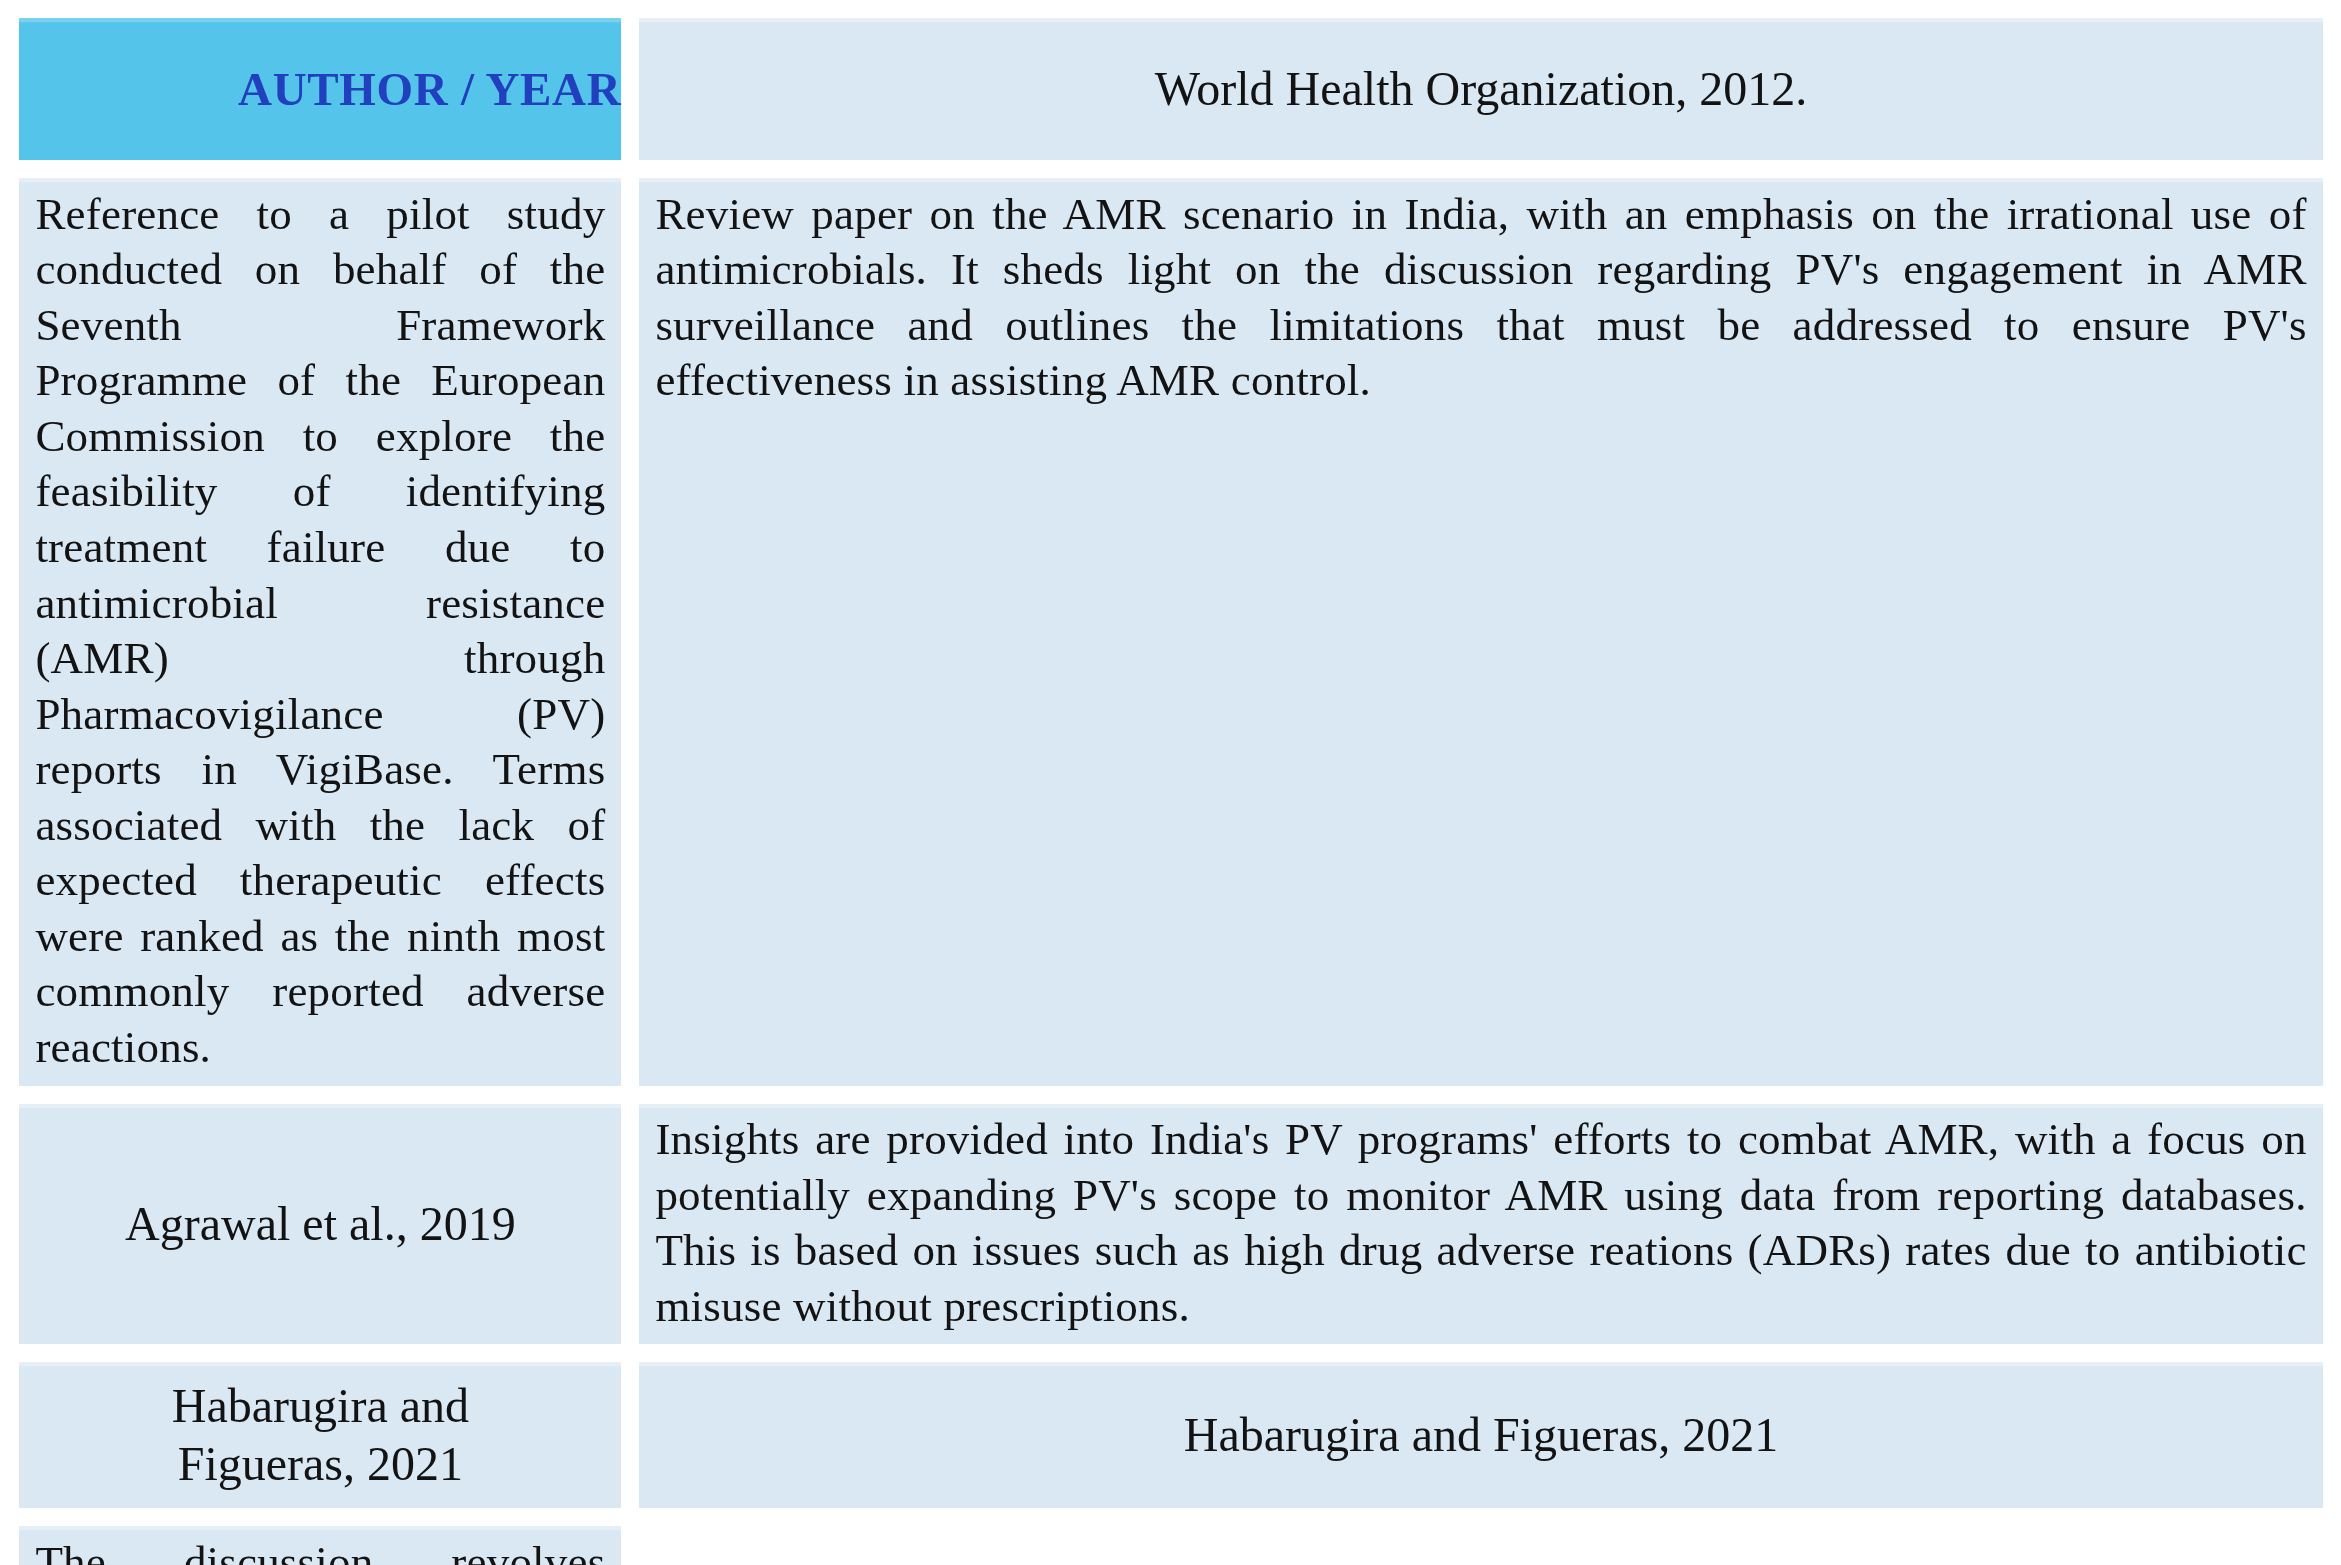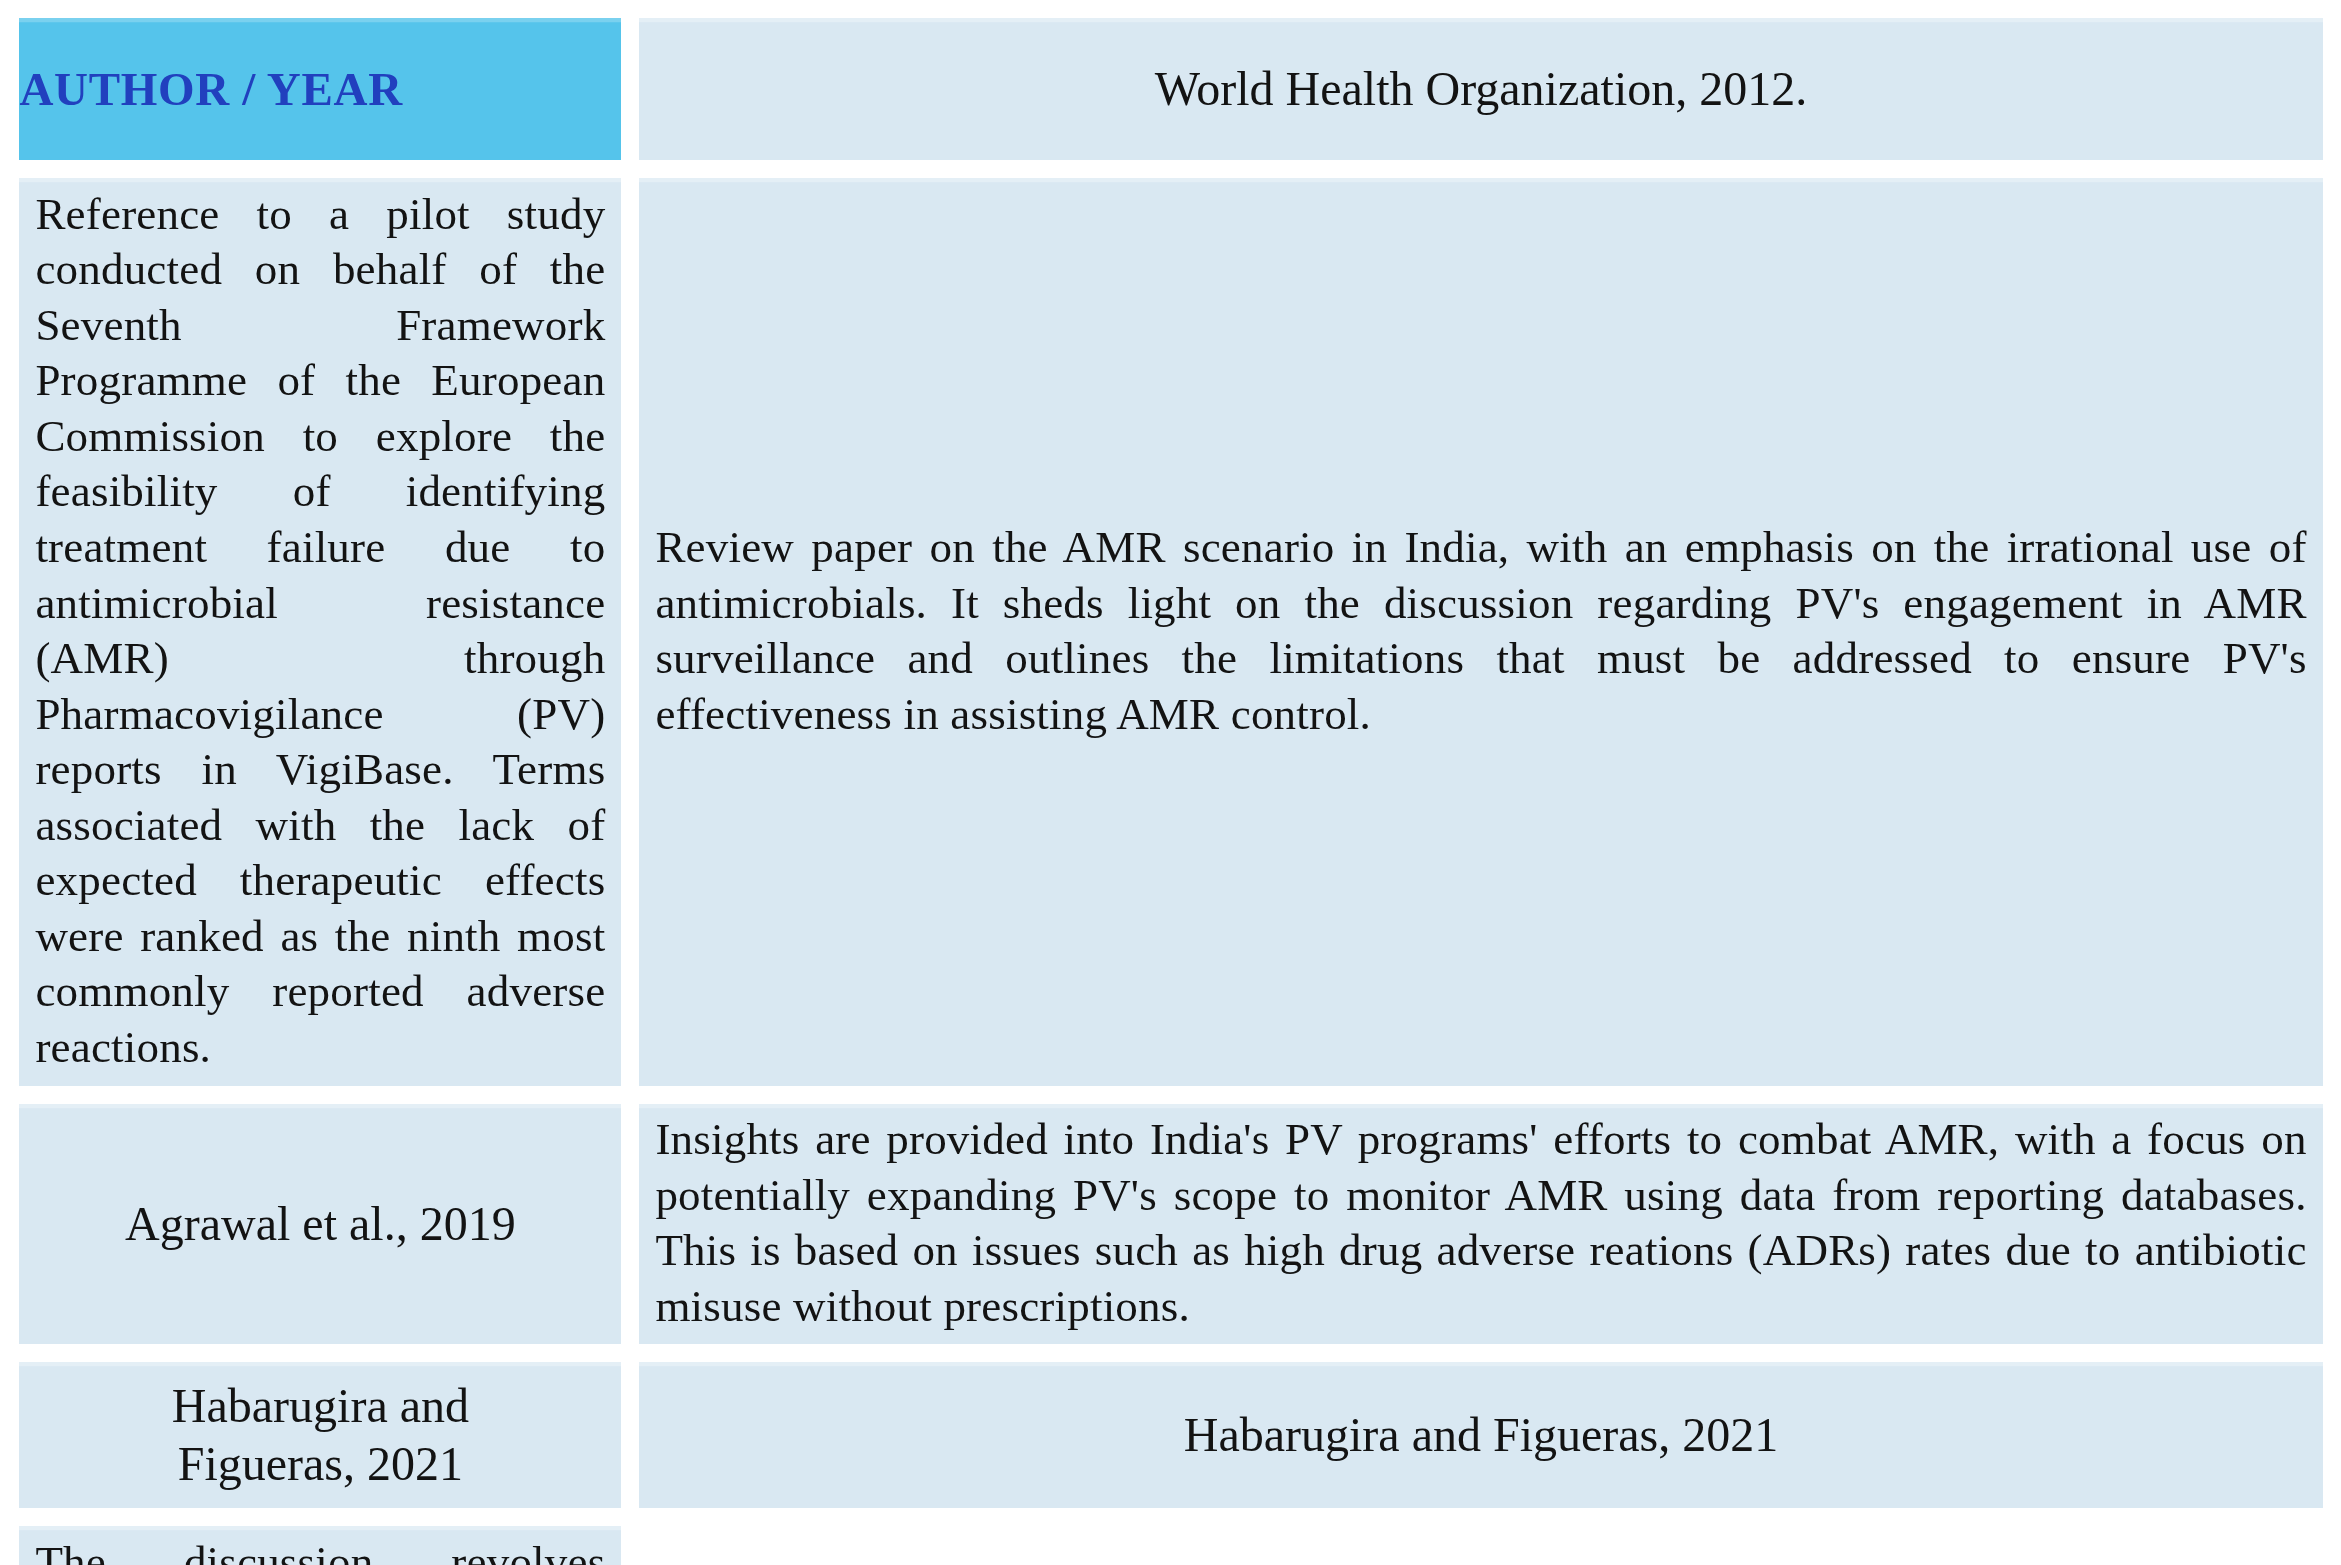--- a/index.html
+++ b/index.html
@@ -30,21 +30,21 @@
     background: var(--page-bg);
   }
   .cell {
     position: relative;
   }
   .cell.header {
     background: var(--header-bg);
     height: 142px;
     display: flex;
     align-items: center;
-    justify-content: flex-start;
+    justify-content: flex-end;
     box-shadow: inset 0 4.3px 0 rgba(255,255,255,0.22);
   }
   .header-label {
     color: var(--header-text);
     font-size: 47px;
     font-weight: bold;
     letter-spacing: 0.7px;
     text-align: center;
   }
   .cell.body {
@@ -59,21 +59,21 @@
   }
   .author-text {
     color: var(--body-text);
     font-size: 48px;
     line-height: 1.22;
     text-align: center;
   }
   .cell.finding {
     padding: 8.6px 16px 10px 16px;
     display: flex;
-    align-items: center;
+    align-items: flex-start;
   }
   .finding-text {
     margin: 0;
     color: var(--body-text);
     font-size: 45px;
     line-height: 1.235;
     letter-spacing: 0.2px;
     text-align: justify;
     text-align-last: left;
     width: 100%;

